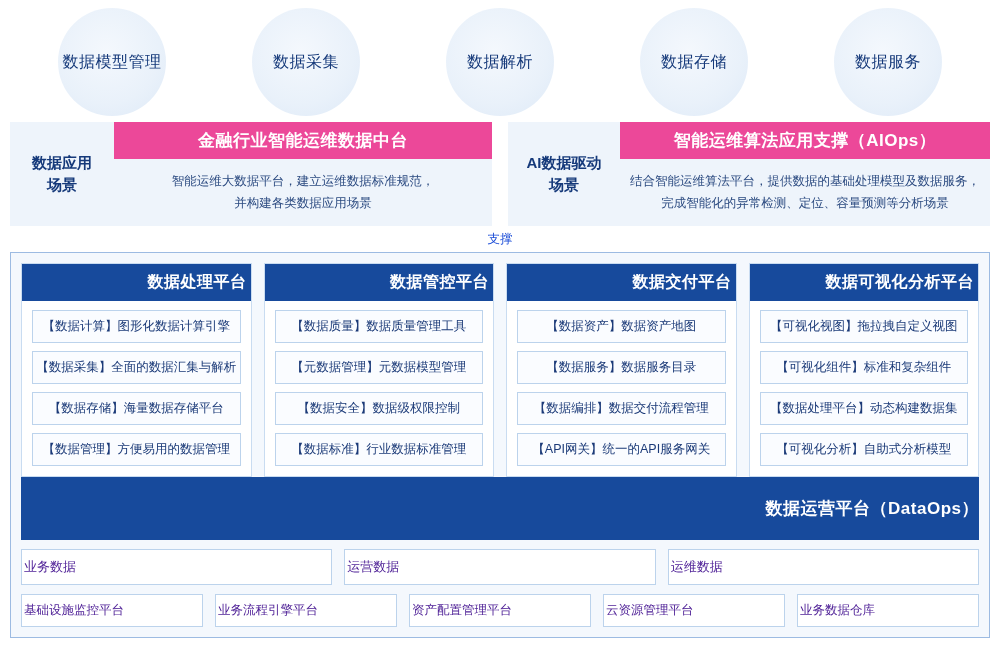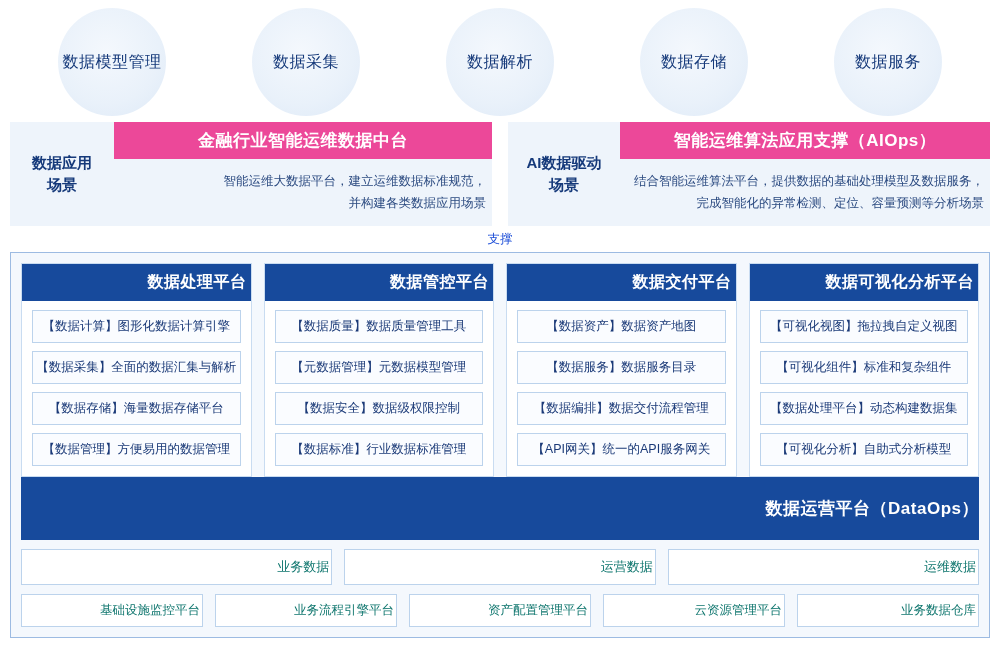--- a/index.html
+++ b/index.html
@@ -59,21 +59,21 @@
     background: #ec4899;
     color: #ffffff;
     font-size: 17px; font-weight: bold;
     text-align: center;
     padding: 7px 4px;
     letter-spacing: 0.5px;
   }
   .scen-desc {
     flex: 1;
     display: flex; flex-direction: column;
-    align-items: flex-end; justify-content: center;
+    align-items: center; justify-content: center;
     font-size: 12.5px; color: #2b4a80;
     line-height: 1.75;
     text-align: center;
     padding: 2px 6px;
   }
 
   
   .support {
     text-align: center;
     font-size: 12.5px;
@@ -128,23 +128,23 @@
     letter-spacing: 0.5px;
   }
   .row-boxes {
     display: flex; gap: 12px;
     margin-top: 9px;
   }
   .row-boxes .rb {
     flex: 1;
     border: 1px solid #bcd3ec;
     background: #ffffff;
-    text-align: right;
+    text-align: left;
     font-size: 13px;
-    color: #0f766e;
+    color: #4c1d95;
     padding: 8px 2px;
   }
   .row-boxes.small .rb { font-size: 12.5px; padding: 7px 2px; }
 
   
   .base {
     margin: 10px 10px 0 10px;
     background: #174a9c;
     color: #ffffff;
     text-align: center;

